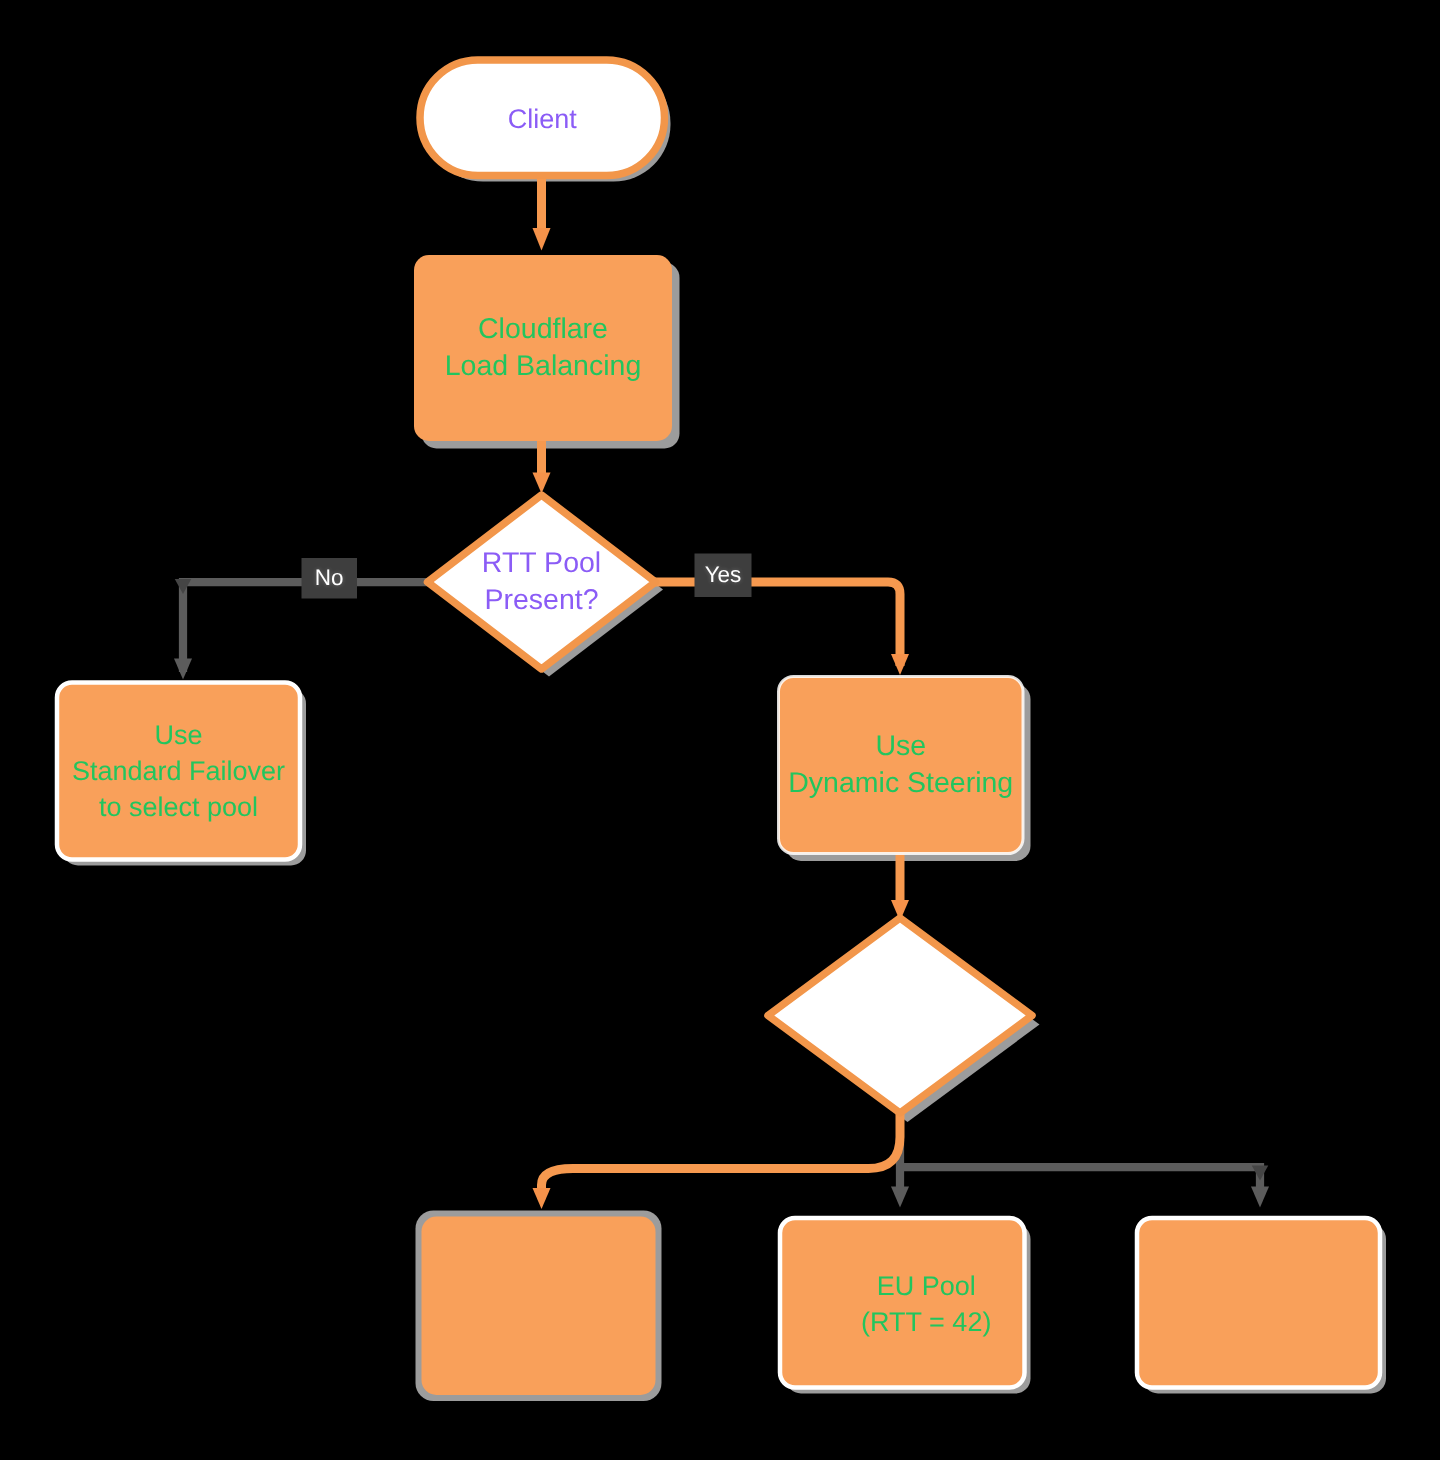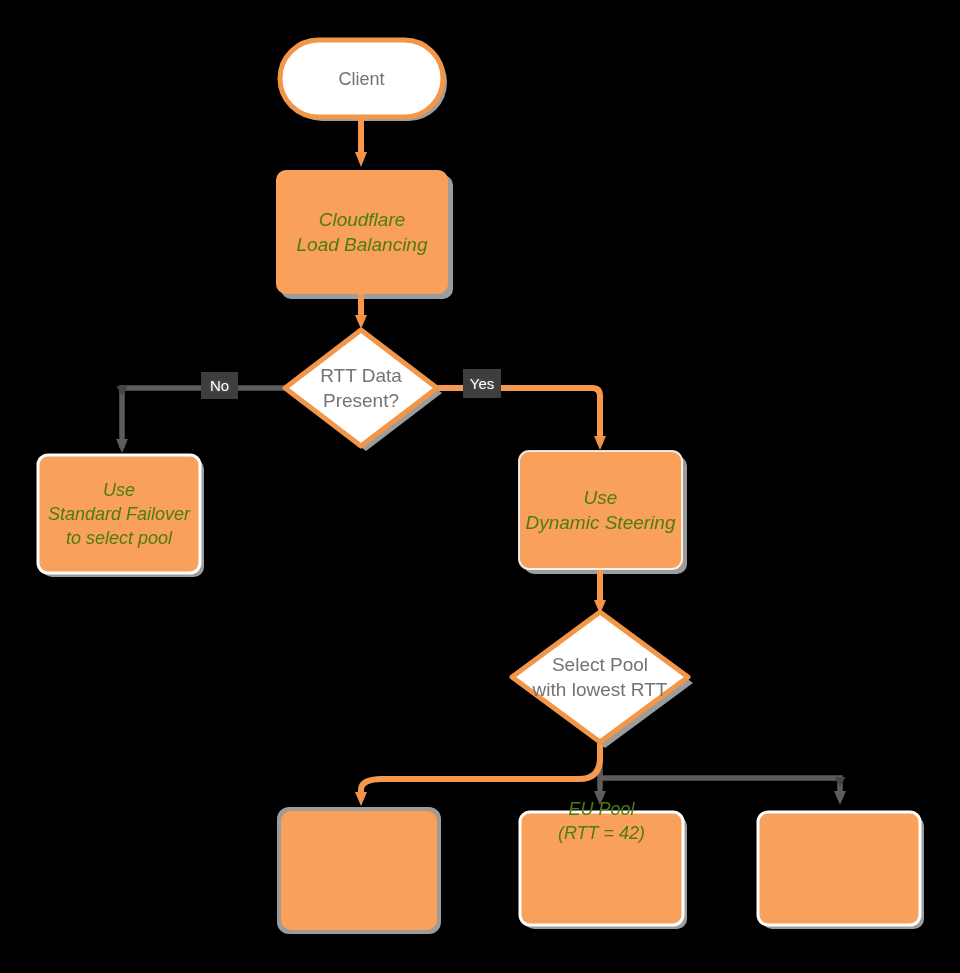--- a/index.html
+++ b/index.html
@@ -5,22 +5,22 @@
   html,body{margin:0;padding:0;background:#000;}
   #canvas{
     position:relative;width:960px;height:973px;background:#000;overflow:hidden;
     font-family:"Liberation Sans", sans-serif;
   }
   #diagram-svg{position:absolute;left:0;top:0;}
   .node-label{
     position:absolute;display:flex;align-items:center;justify-content:center;
     text-align:center;white-space:pre-line;pointer-events:none;
   }
-  .on-orange{color:#4d7c0f;font-style:italic;}
-  .on-white{color:#737373;}
+  .on-orange{color:#22c55e;}
+  .on-white{color:#8b5cf6;}
   .lbl-19{font-size:19px;line-height:25px;}
   .lbl-18{font-size:18px;line-height:24px;}
   .lbl-17{font-size:18px;line-height:24px;}
   .edge-label{
     position:absolute;display:flex;align-items:center;justify-content:center;
     background:#3E3E3E;color:#ffffff;font-size:15px;
     text-shadow:0 0 3px rgba(255,255,255,0.28);
   }
   .bold{font-weight:bold;}
 </style>
@@ -90,35 +90,33 @@
     <rect x="520" y="812" width="163" height="113" rx="10" fill="#F9A05A" stroke="#FFFFFF" stroke-width="3"></rect>
 
     <rect x="758" y="812" width="162" height="113" rx="10" fill="#F9A05A" stroke="#FFFFFF" stroke-width="3"></rect>
   </svg>
 
   <div class="node-label on-white lbl-17" style="left:280px;top:40px;width:163px;height:77px;">Client</div>
 
   <div class="node-label on-orange lbl-19" style="left:276px;top:170px;width:172px;height:124px;">Cloudflare
 Load Balancing</div>
 
-  <div class="node-label on-white lbl-19" style="left:285px;top:330px;width:152px;height:116px;">RTT Data
+  <div class="node-label on-white lbl-19" style="left:285px;top:330px;width:152px;height:116px;">RTT Pool
 Present?</div>
 
   <div class="node-label on-orange lbl-18" style="left:38px;top:455px;width:162px;height:118px;">Use
 Standard Failover
 to select pool</div>
 
   <div class="node-label on-orange lbl-19" style="left:519px;top:451px;width:163px;height:118px;">Use
 Dynamic Steering</div>
 
-  <div class="node-label on-white lbl-19" style="left:512px;top:612px;width:176px;height:130px;">Select Pool
-with lowest RTT</div>
 
 
-  <div class="node-label on-orange lbl-18" style="left:520px;top:764px;width:163px;height:113px;">EU Pool
+  <div class="node-label on-orange lbl-18" style="left:520px;top:812px;width:163px;height:113px;padding-left:16px;">EU Pool
 (RTT = 42)</div>
 
 
   <div class="edge-label" style="left:201px;top:372px;width:37px;height:27px;">No</div>
 
   <div class="edge-label" style="left:463px;top:369px;width:38px;height:29px;">Yes</div>
 
 </div>
 
 </body></html>

